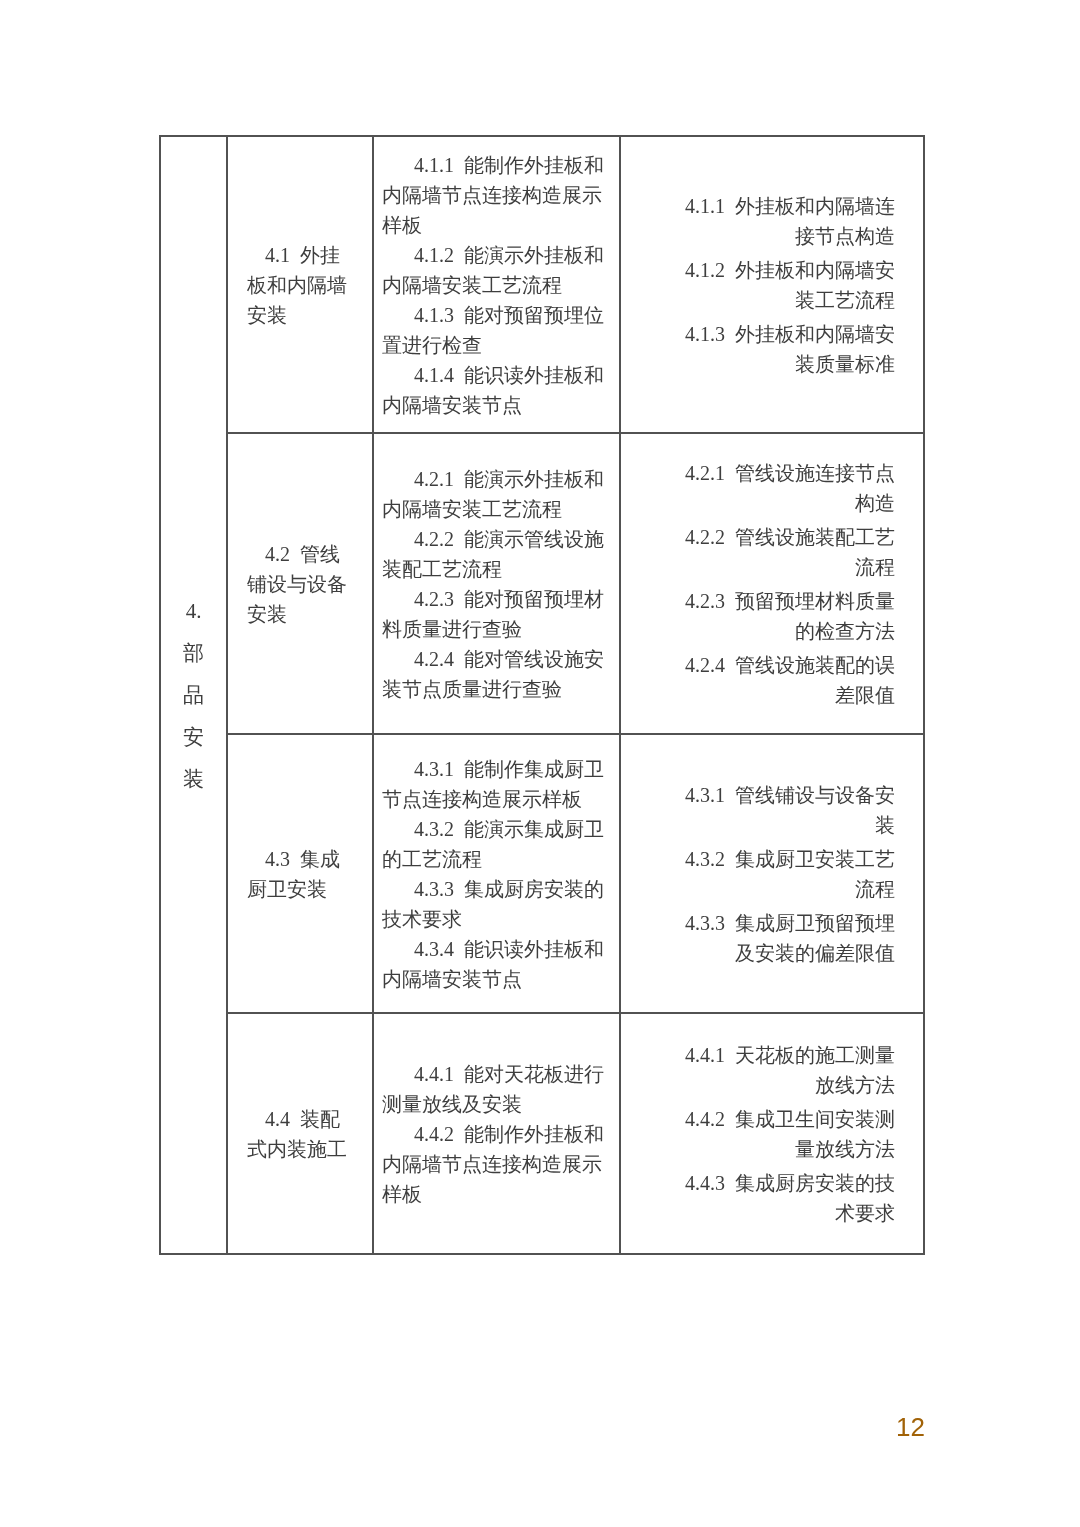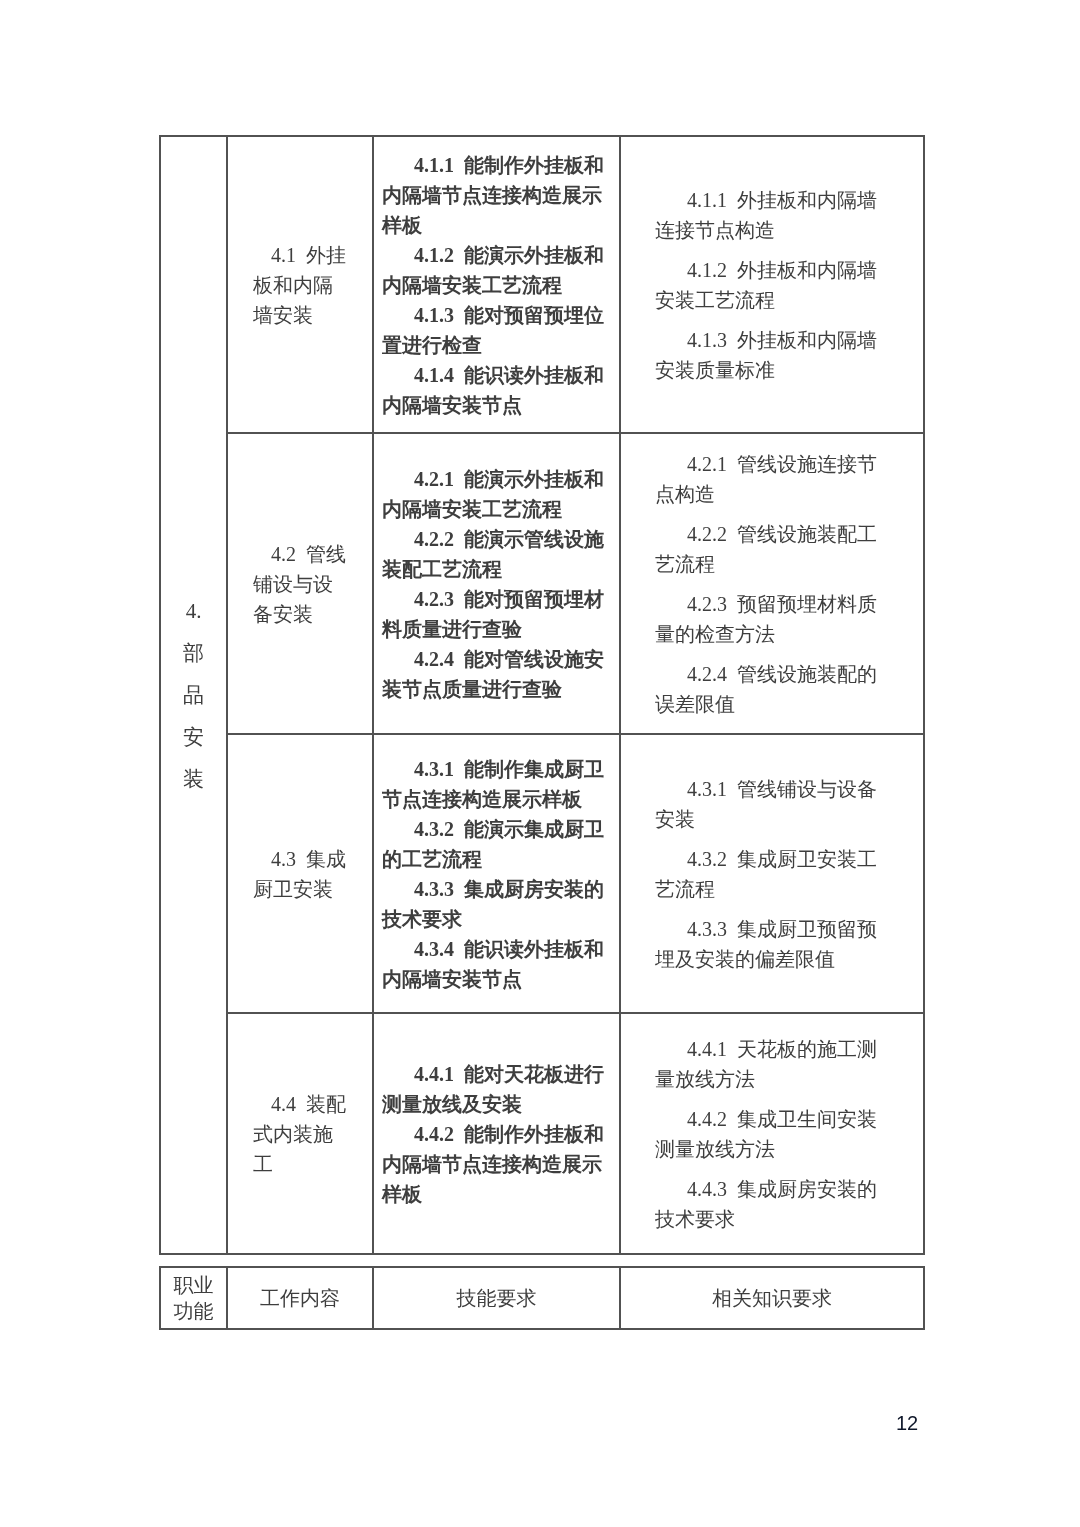--- a/index.html
+++ b/index.html
@@ -35,64 +35,63 @@
   
   .function-cell {
     text-align: center;
   }
   .function-cell .vline {
     line-height: 42px;
     font-size: 21px;
   }
   
   .work-cell p {
-    margin: 14px;
+    margin: 8px;
     padding: 0 11px;
     line-height: 30px;
     text-indent: 18px;
     white-space: pre-wrap;
     text-align: left;
   }
   
   .skill-cell p {
     margin: 0;
     padding: 0 8px;
     line-height: 30px;
     text-indent: 32px;
     white-space: pre-wrap;
     text-align: left;
-    font-weight: bold;
   }
   
   .knowledge-cell p {
-    margin: 10px;
+    margin: 4px;
     padding: 0 24px;
     line-height: 30px;
     text-indent: 32px;
     white-space: pre-wrap;
-    text-align: left;
+    text-align: right;
   }
   .footer-table {
     position: absolute;
     left: 159px;
     top: 1266px;
     width: 764px;
   }
   .footer-table td {
     text-align: center;
     line-height: 26px;
     padding: 4px 10px;
   }
   .page-number {
     position: absolute;
     left: 896px;
     top: 1412px;
     font-family: "Liberation Sans", "DejaVu Sans", sans-serif;
-    font-size: 20px;
-    color: #0f172a;
+    font-size: 26px;
+    color: #a16207;
   }
 </style>
 </head>
 <body>
 
 <div class="page">
 
   <table class="main-table">
     <colgroup>
       <col style="width:67px">
@@ -167,32 +166,16 @@
         </td>
         <td class="knowledge-cell">
           <p>4.4.1  天花板的施工测量放线方法</p>
           <p>4.4.2  集成卫生间安装测量放线方法</p>
           <p>4.4.3  集成厨房安装的技术要求</p>
         </td>
       </tr>
     </tbody>
   </table>
 
-  <table class="footer-table">
-    <colgroup>
-      <col style="width:67px">
-      <col style="width:146px">
-      <col style="width:247px">
-      <col style="width:304px">
-    </colgroup>
-    <tbody>
-      <tr style="height:60px">
-        <td>职业功能</td>
-        <td>工作内容</td>
-        <td>技能要求</td>
-        <td>相关知识要求</td>
-      </tr>
-    </tbody>
-  </table>
 
   <div class="page-number">12</div>
 
 </div>
 
 </body></html>

